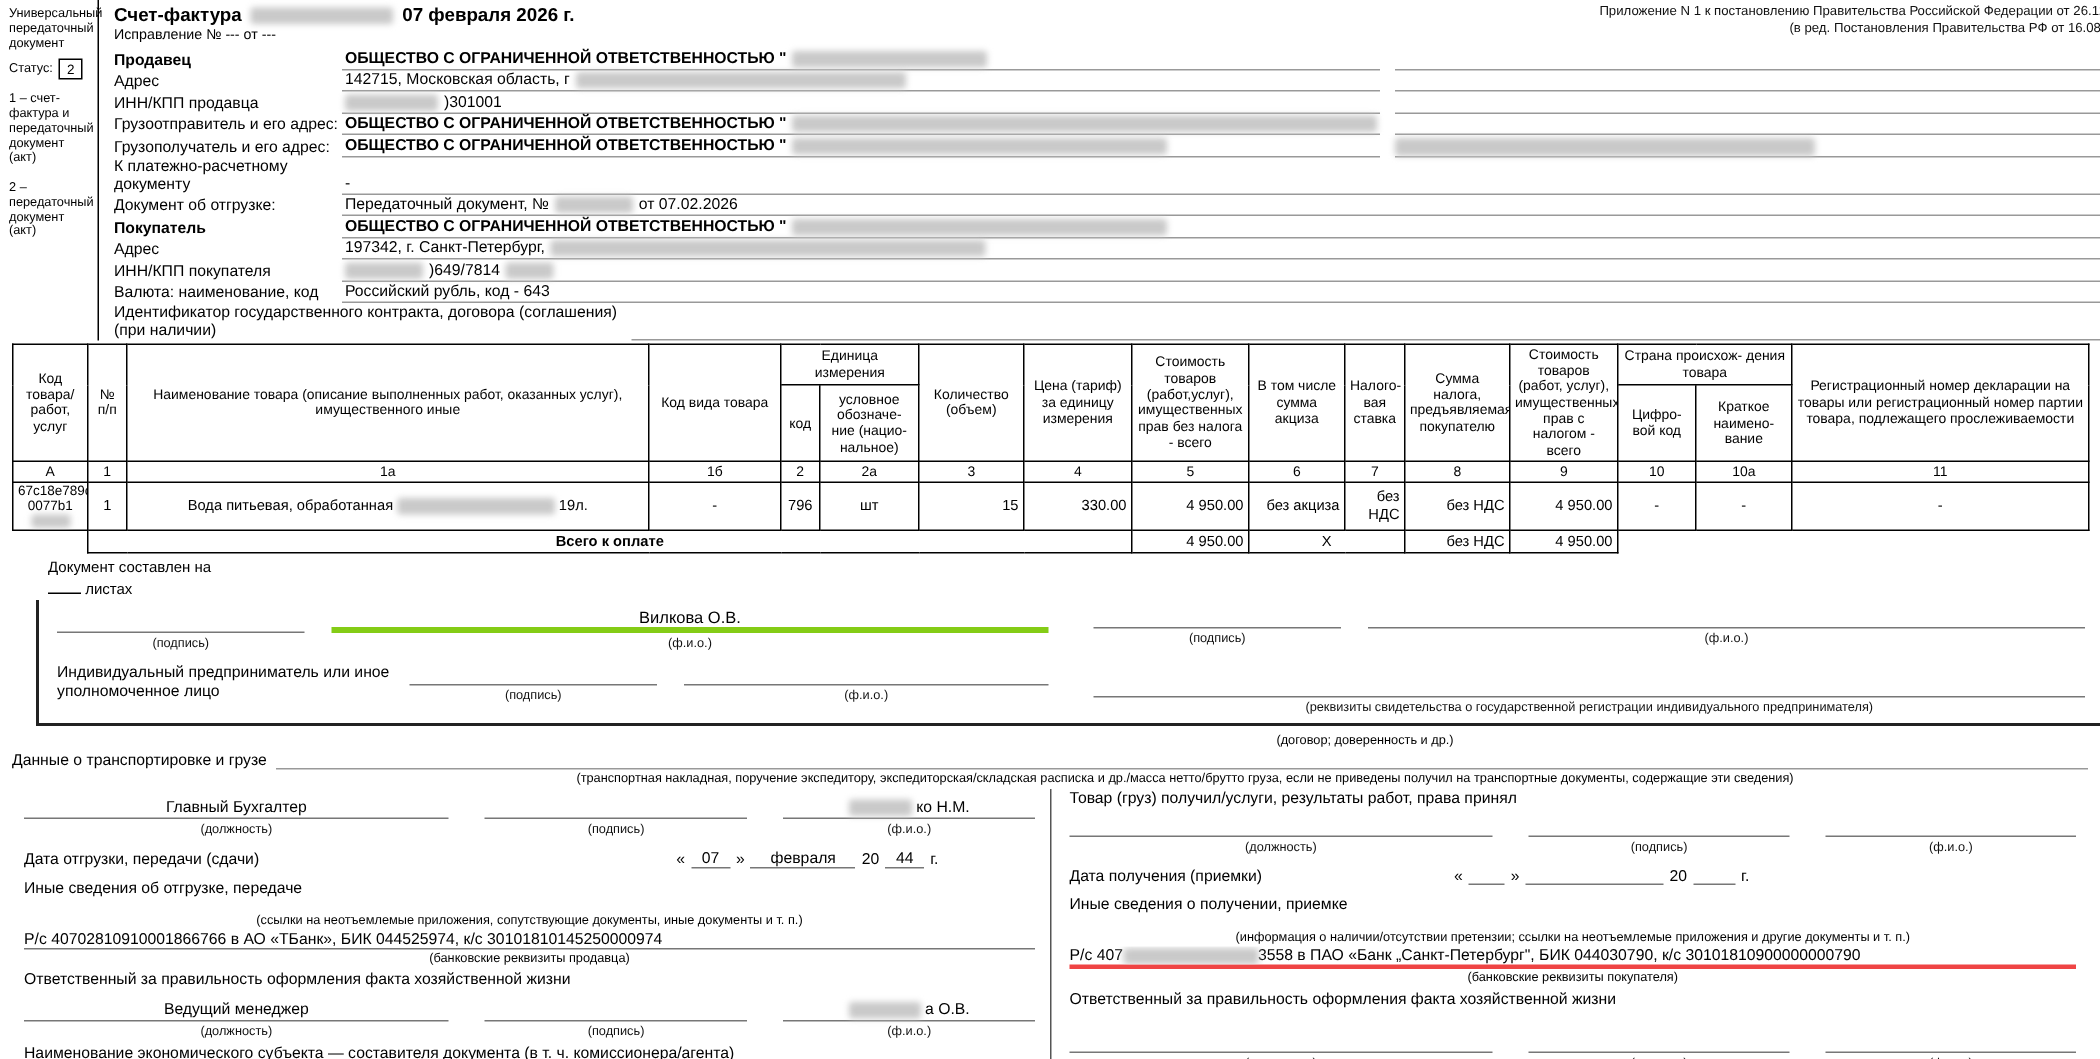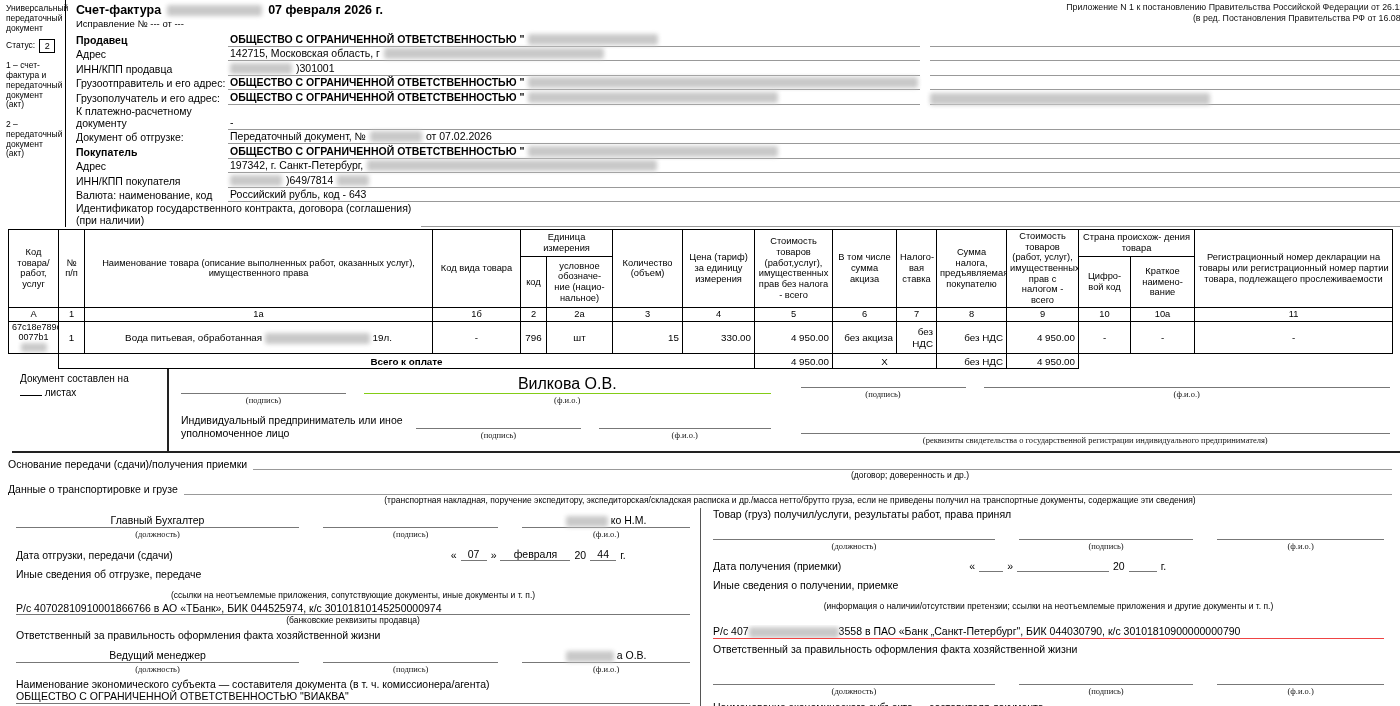--- a/index.html
+++ b/index.html
@@ -39,22 +39,22 @@
 
   
   .sigsec { display:flex; border-bottom:2px solid #222; margin-top:0; }
   .sigsec .leftnote { width:155px; min-width:155px; font-size:10px; padding:4px 4px 0 8px; line-height:1.25; }
   .sigsec .leftnote .ul { display:inline-block; width:22px; border-bottom:1px solid #000; height:10px; }
   .sigbox { flex:1; border-left:2px solid #222; padding:6px 10px 6px 12px; display:flex; gap:30px; }
   .sighalf { flex:1; }
   .sigrow { display:flex; align-items:flex-end; font-size:10.5px; }
   .sigrow .slab { width:235px; min-width:235px; line-height:1.2; }
   .sl { border-bottom:1px solid #777; height:13px; }
-  .cap { font-size:8.5px; text-align:center; color:#111; padding-top:1px;font-family:Liberation Serif, serif; }
-  .fio-in { text-align:center; font-size:16px; border-bottom:1px solid #84cc16; padding-bottom:0px; }
+  .cap { font-size:8.5px; text-align:center; color:#111; padding-top:1px; }
+  .fio-in { text-align:center; font-size:11px; border-bottom:4px solid #84cc16; padding-bottom:0px; }
 
   
   .lower { padding:4px 8px 0 8px; font-size:10.5px; }
   .lrow { display:flex; align-items:flex-end; }
   .lrow .llab { white-space:nowrap; padding-right:6px; }
   .lrow .lline { flex:1; border-bottom:1px solid #999; height:13px; }
   .ccap { font-size:8.5px; text-align:center; }
 
   .twocol { display:flex; margin-top:3px; }
   .col-l { width:50%; padding:0 10px 0 8px; }
@@ -202,21 +202,21 @@
         <col style="width:70px">
       <col style="width:72px">
         <col style="width:52px">
         <col style="width:64px">
         <col style="width:198px">
     </colgroup>
     <tbody>
         <tr>
       <th rowspan="2">Код товара/ работ, услуг</th>
       <th rowspan="2">№ п/п</th>
-      <th rowspan="2">Наименование товара (описание выполненных работ, оказанных услуг), имущественного права</th>
+      <th rowspan="2">Наименование товара (описание выполненных работ, оказанных услуг), имущественного иные</th>
       <th rowspan="2">Код вида товара</th>
       <th colspan="2">Единица измерения</th>
       <th rowspan="2">Количество (объем)</th>
       <th rowspan="2">Цена (тариф) за единицу измерения</th>
       <th rowspan="2">Стоимость товаров (работ,услуг), имущественных прав без налога - всего</th>
       <th rowspan="2">В том числе сумма акциза</th>
       <th rowspan="2">Налого- вая ставка</th>
       <th rowspan="2">Сумма налога, предъявляемая покупателю</th>
       <th rowspan="2">Стоимость товаров (работ, услуг), имущественных прав с налогом - всего</th>
       <th colspan="2">Страна происхож- дения товара</th>
@@ -276,21 +276,21 @@
       <td colspan="7" class="ta-l bold">Всего к оплате</td>
       <td class="ta-r">4 950.00</td>
       <td colspan="2">X</td>
       <td class="ta-r">без НДС</td>
       <td class="ta-r">4 950.00</td>
       <td class="noborder" colspan="3"></td>
     </tr>
   </tbody>
     </table>
 
-  <div class="sigsec" style="margin:0 0 0 12px;">
+  <div class="sigsec" style="margin:0 0 0 24px;flex-direction:column;">
     <div class="leftnote">
       <span>Документ составлен на</span><br>
       <span class="ul"></span>
       <span>листах</span>
     </div>
     <div class="sigbox">
       <div class="sighalf">
         <div class="sigrow">
           <div style="width:165px">
               <div class="sl"></div>
@@ -326,24 +326,20 @@
         </div>
         <div style="margin-top:22px">
           <div class="sl"></div>
           <div class="cap">(реквизиты свидетельства о государственной регистрации индивидуального предпринимателя)</div>
         </div>
       </div>
     </div>
   </div>
 
   <div class="lower">
-    <div class="lrow">
-      <div class="llab">Основание передачи (сдачи)/получения приемки</div>
-      <div class="lline"></div>
-    </div>
     <div class="ccap" style="padding-left:420px">(договор; доверенность и др.)</div>
 
     <div class="lrow" style="margin-top:2px">
       <div class="llab">Данные о транспортировке и грузе</div>
       <div class="lline"></div>
     </div>
     <div class="ccap" style="padding-left:180px">(транспортная накладная, поручение экспедитору, экспедиторская/складская расписка и др./масса нетто/брутто груза, если не приведены получил на транспортные документы, содержащие эти сведения)</div>
 
     <div class="twocol">
 
@@ -421,23 +417,24 @@
           <span class="dul" style="min-width:24px"></span>
           <span>»</span>
           <span class="dul" style="min-width:92px"></span>
           <span>20</span>
           <span class="dul" style="min-width:28px"></span>
           <span>г.</span>
         </div>
         <div class="smalltext" style="margin-top:7px">Иные сведения о получении, приемке</div>
         <div class="lline" style="margin-top:10px"></div>
         <div class="ccap">(информация о наличии/отсутствии претензии; ссылки на неотъемлемые приложения и другие документы и т. п.)</div>
-        <div class="banktxt" style="border-bottom:1px solid #ef4444;margin-top:14px">
+        <div class="banktxt" style="border-bottom:3px solid #ef4444;margin-top:2px">
           <span>Р/с 407</span><span class="redact" style="width:90px"></span><span>3558 в ПАО «Банк „Санкт-Петербург", БИК 044030790, к/с 30101810900000000790</span>
         </div>
+        <div class="ccap">(банковские реквизиты покупателя)</div>
         <div class="smalltext" style="margin-top:4px">Ответственный за правильность оформления факта хозяйственной жизни</div>
         <div class="trio" style="margin-top:16px">
           <div class="t1">
               <div class="capline"></div>
               <div class="cap">(должность)</div>
             </div>
           <div class="t2">
               <div class="capline"></div>
               <div class="cap">(подпись)</div>
             </div>

